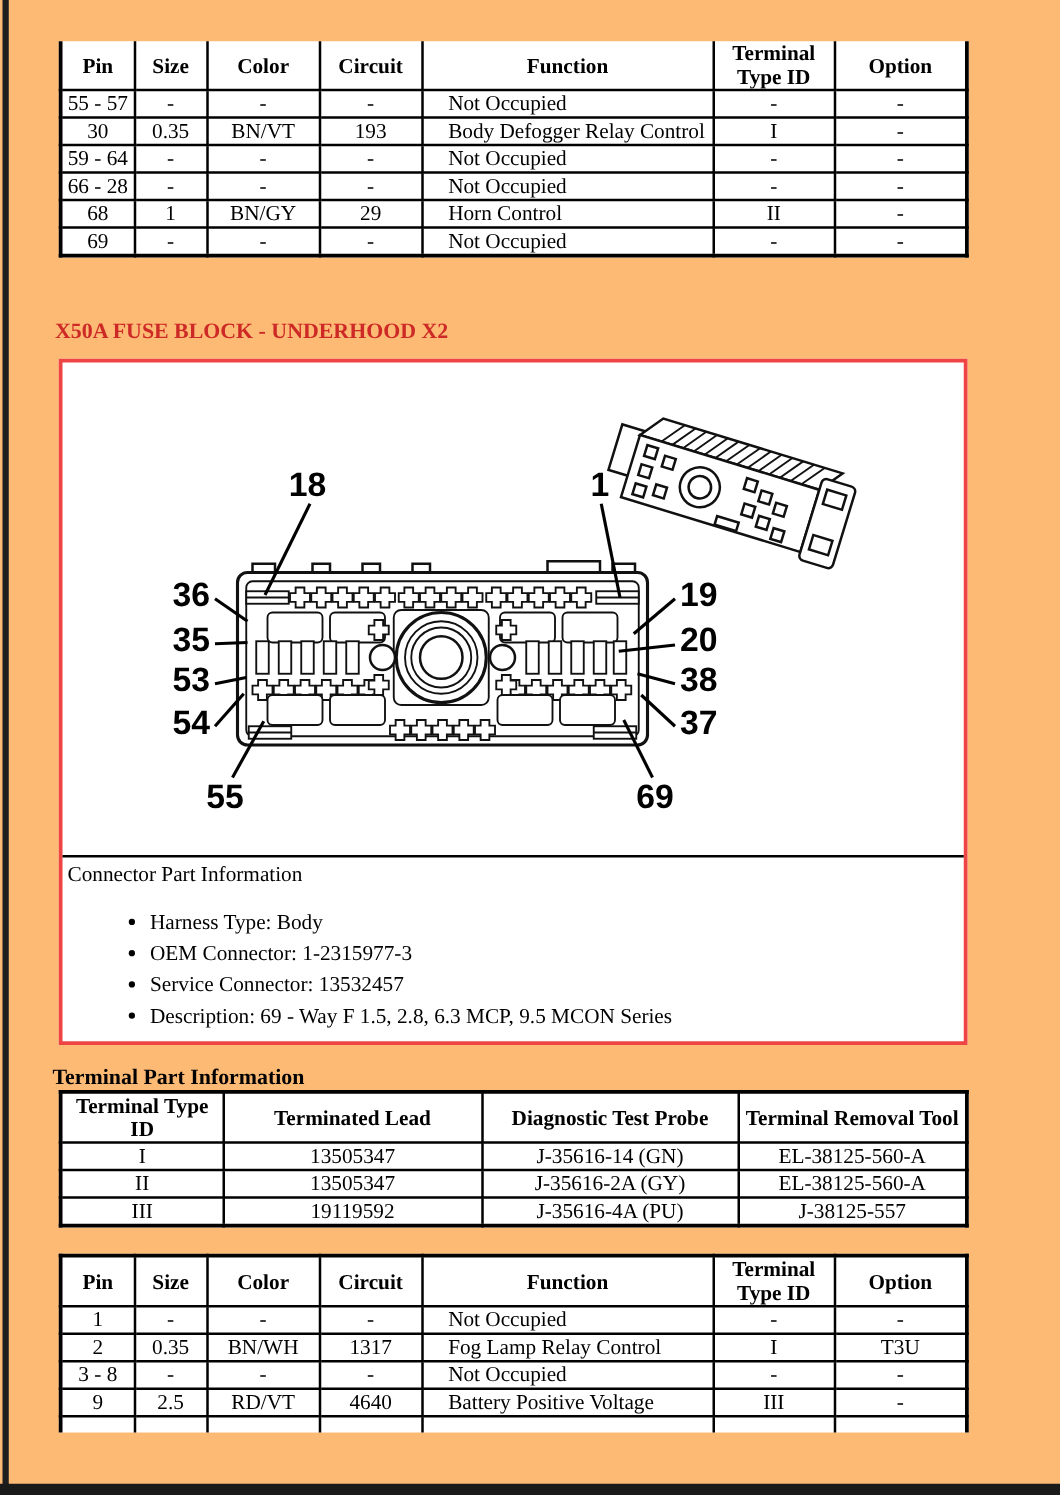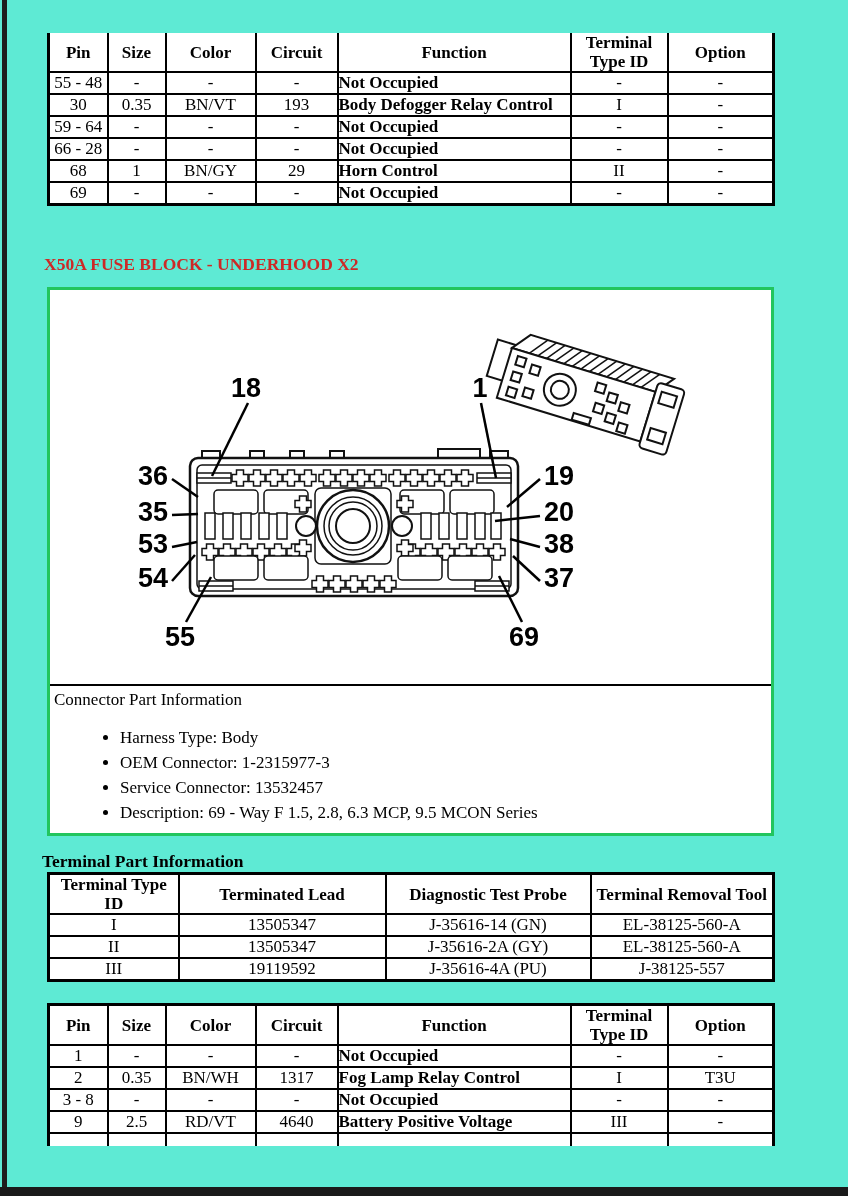--- a/index.html
+++ b/index.html
@@ -1,40 +1,40 @@
 <!DOCTYPE html>
 <html><head>
 <meta charset="utf-8">
 <style>
   * { margin:0; padding:0; box-sizing:border-box; }
   html,body { width:848px; height:1196px; background:#fdfdfd; overflow:hidden;
               font-family:"Liberation Serif", serif; color:#000; }
-  .page { position:relative; width:848px; height:1196px; background:#5eead4; }
+  .page { position:relative; width:848px; height:1196px; background:#fdba74; }
 
   .edge-line-left { position:absolute; left:2px; top:0; width:5px; height:1189px; background:#1e1e1e; }
   .edge-bar-bottom { position:absolute; left:0; top:1187px; width:848px; height:9px; background:#1a1a1a; }
 
   table { border-collapse:collapse; table-layout:fixed; background:#fff; }
   th, td { border:2px solid #000; font-size:17px; text-align:center;
            padding:0 3px; height:20px; line-height:20px; overflow:hidden; }
   th { font-weight:bold; line-height:19px; height:38px; }
   table { border:3px solid #000; }
 
   .pin-table { position:absolute; left:47px; width:727px; }
   .pin-table th, .pin-table td { }
-  .pin-table td:nth-child(5) { text-align:left; padding-left:0;font-weight:bold; }
+  .pin-table td:nth-child(5) { text-align:left; padding-left:20px; }
   .pin-table-top { top:33px; border-top:none; }
   .pin-table-top thead th { border-top:none; }
   .pin-table-bottom { top:1003px; border-bottom:none; }
   .pin-table-bottom tr.partial td { border-bottom:none; height:13px; }
 
   .section-heading { position:absolute; left:44px; top:254px; font-size:17.5px; font-weight:bold; }
 
   .diagram-box { position:absolute; left:47px; top:287px; width:727px; height:549px;
-                 border:3px solid #22c55e; background:#fff; }
+                 border:3px solid #ef4444; background:#fff; }
   .diagram-svg { position:absolute; left:0; top:0; }
   .connector-info { position:absolute; left:0; top:394px; width:721px; height:109px;
                     border-top:2px solid #000; padding:4px 6px 0 4px; }
   .connector-info-title { font-size:17px; }
   .connector-info ul { margin:15px 0 0 66px; }
   .connector-info li { font-size:17px; line-height:25px; }
 
   .terminal-heading { position:absolute; left:42px; top:851px; font-size:17.5px; font-weight:bold; }
   .terminal-table { position:absolute; left:47px; top:872px; width:727px; }
 
@@ -65,21 +65,21 @@
         <th>Size</th>
         <th>Color</th>
         <th>Circuit</th>
         <th>Function</th>
         <th>Terminal Type ID</th>
         <th>Option</th>
       </tr>
     </thead>
     <tbody>
         <tr>
-          <td>55 - 48</td>
+          <td>55 - 57</td>
           <td>-</td>
           <td>-</td>
           <td>-</td>
           <td>Not Occupied</td>
           <td>-</td>
           <td>-</td>
         </tr>
         <tr>
           <td>30</td>
           <td>0.35</td>

